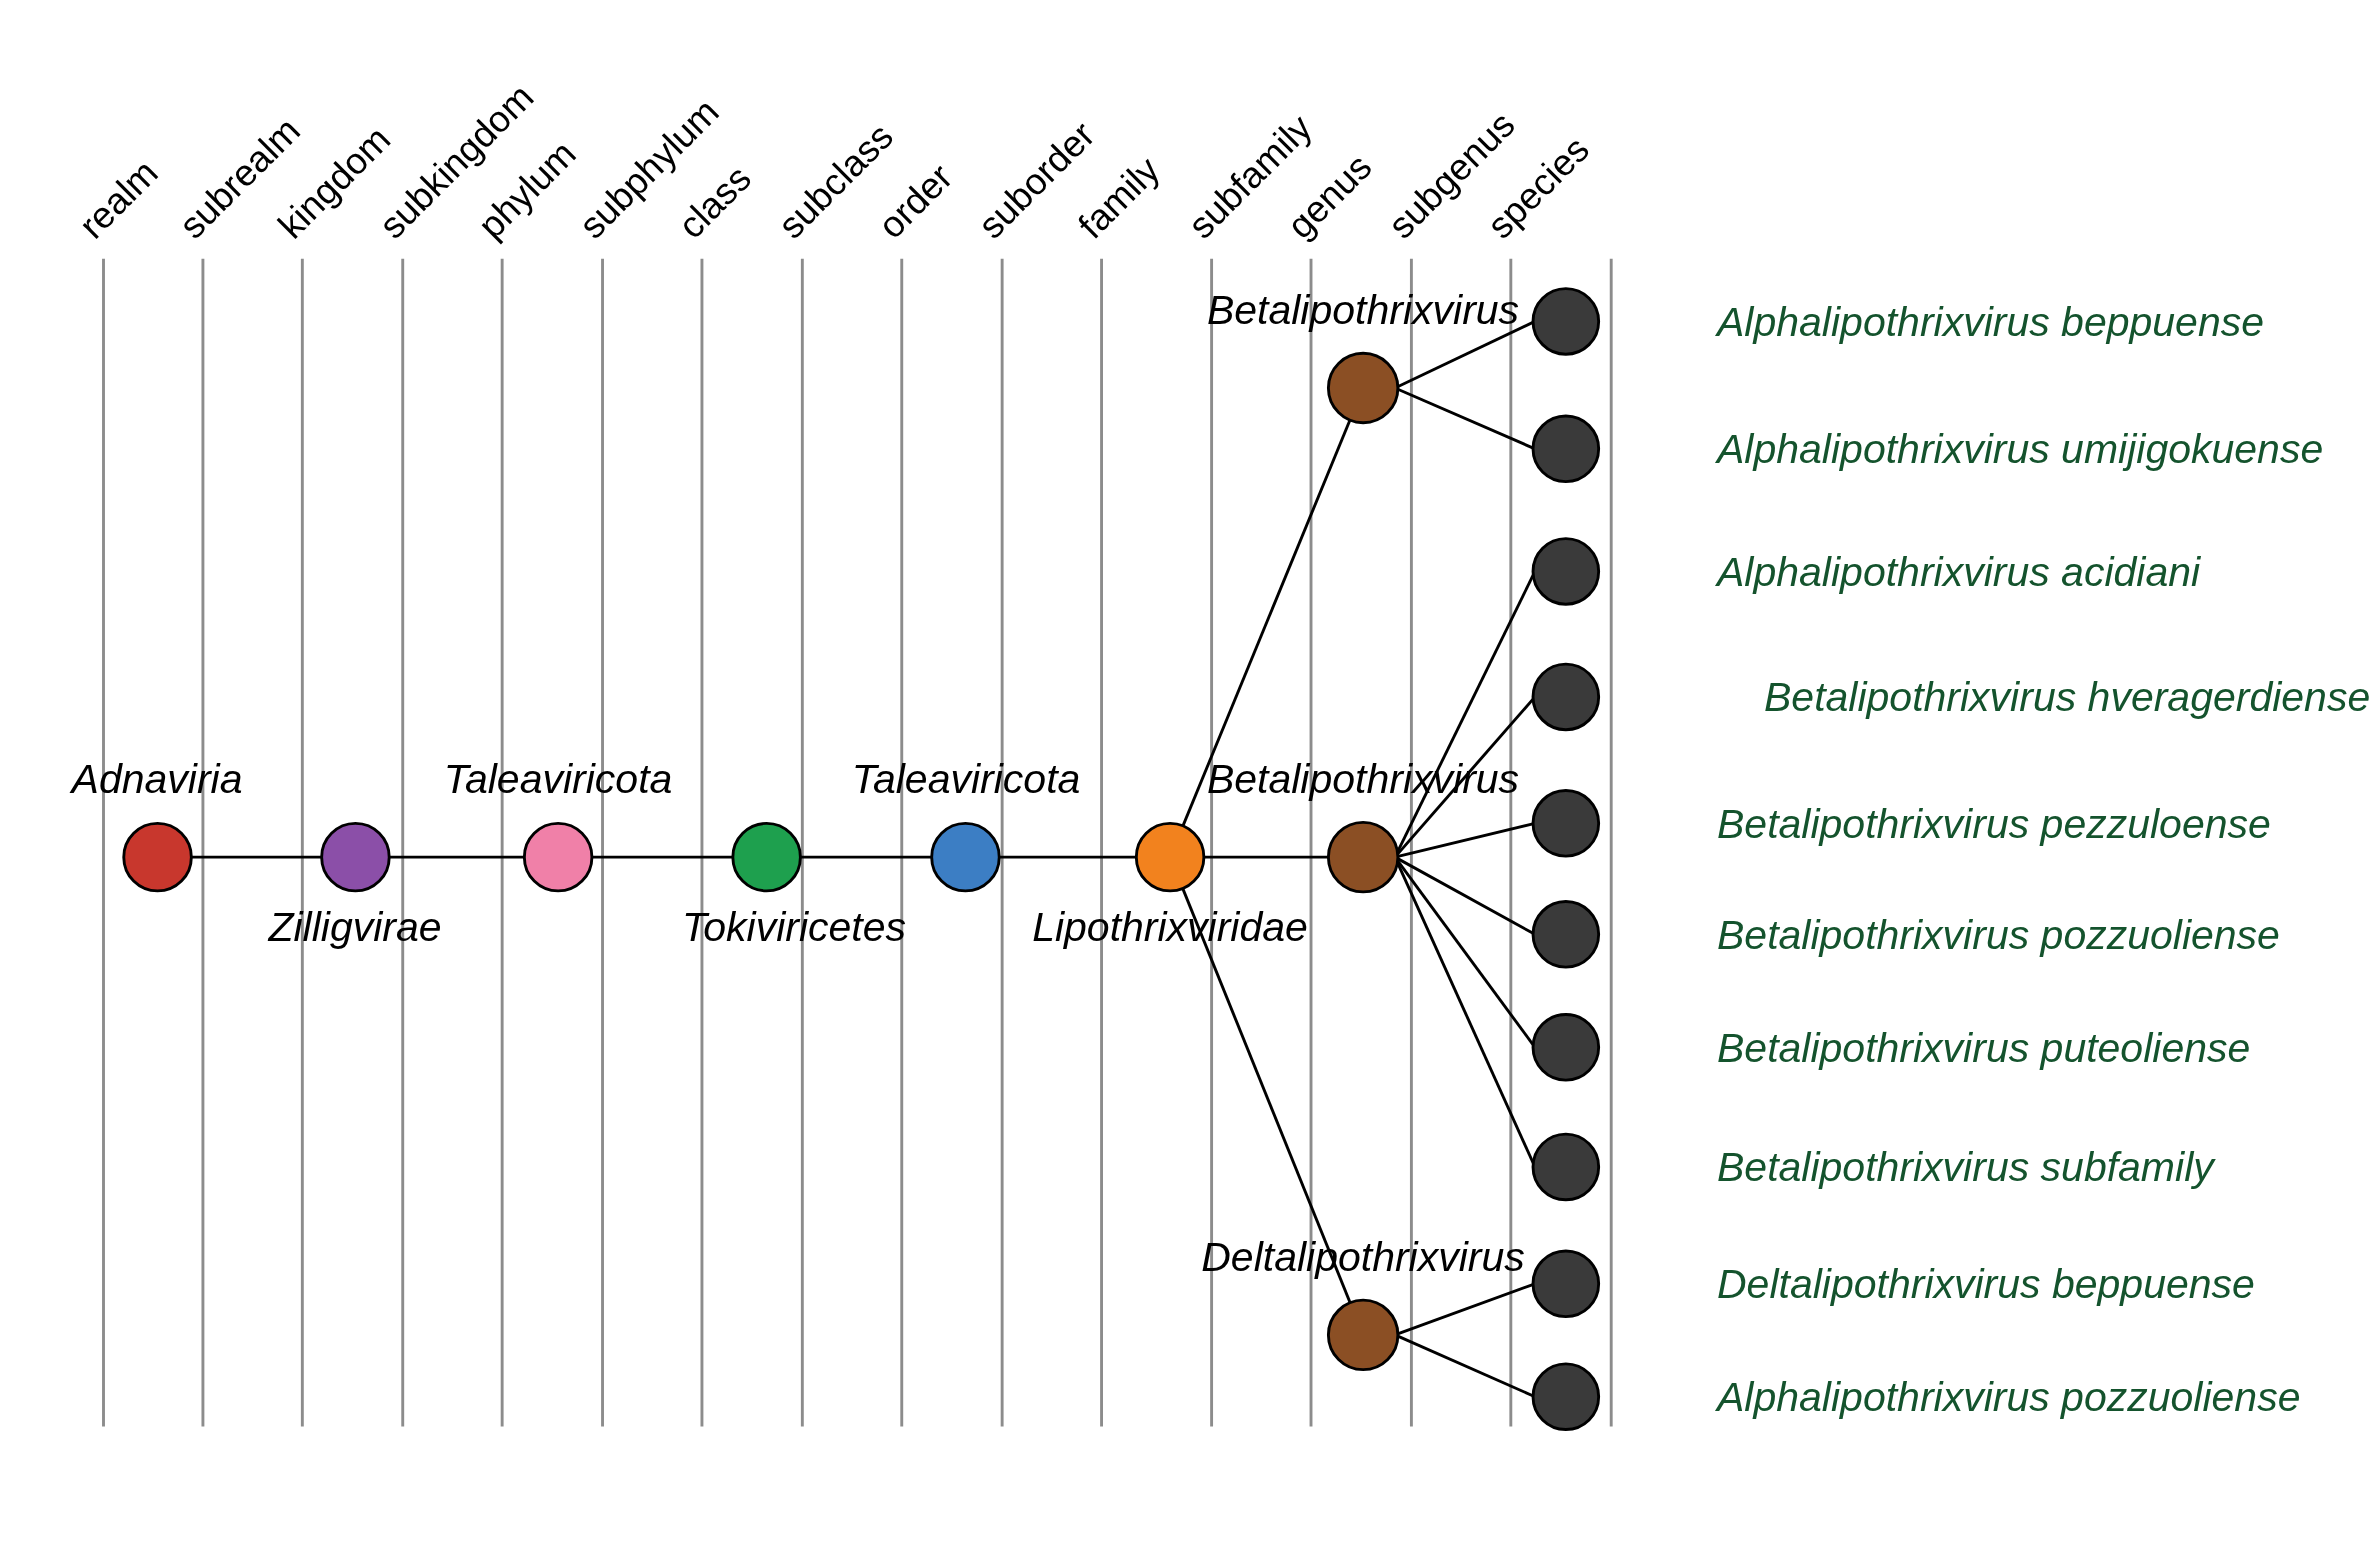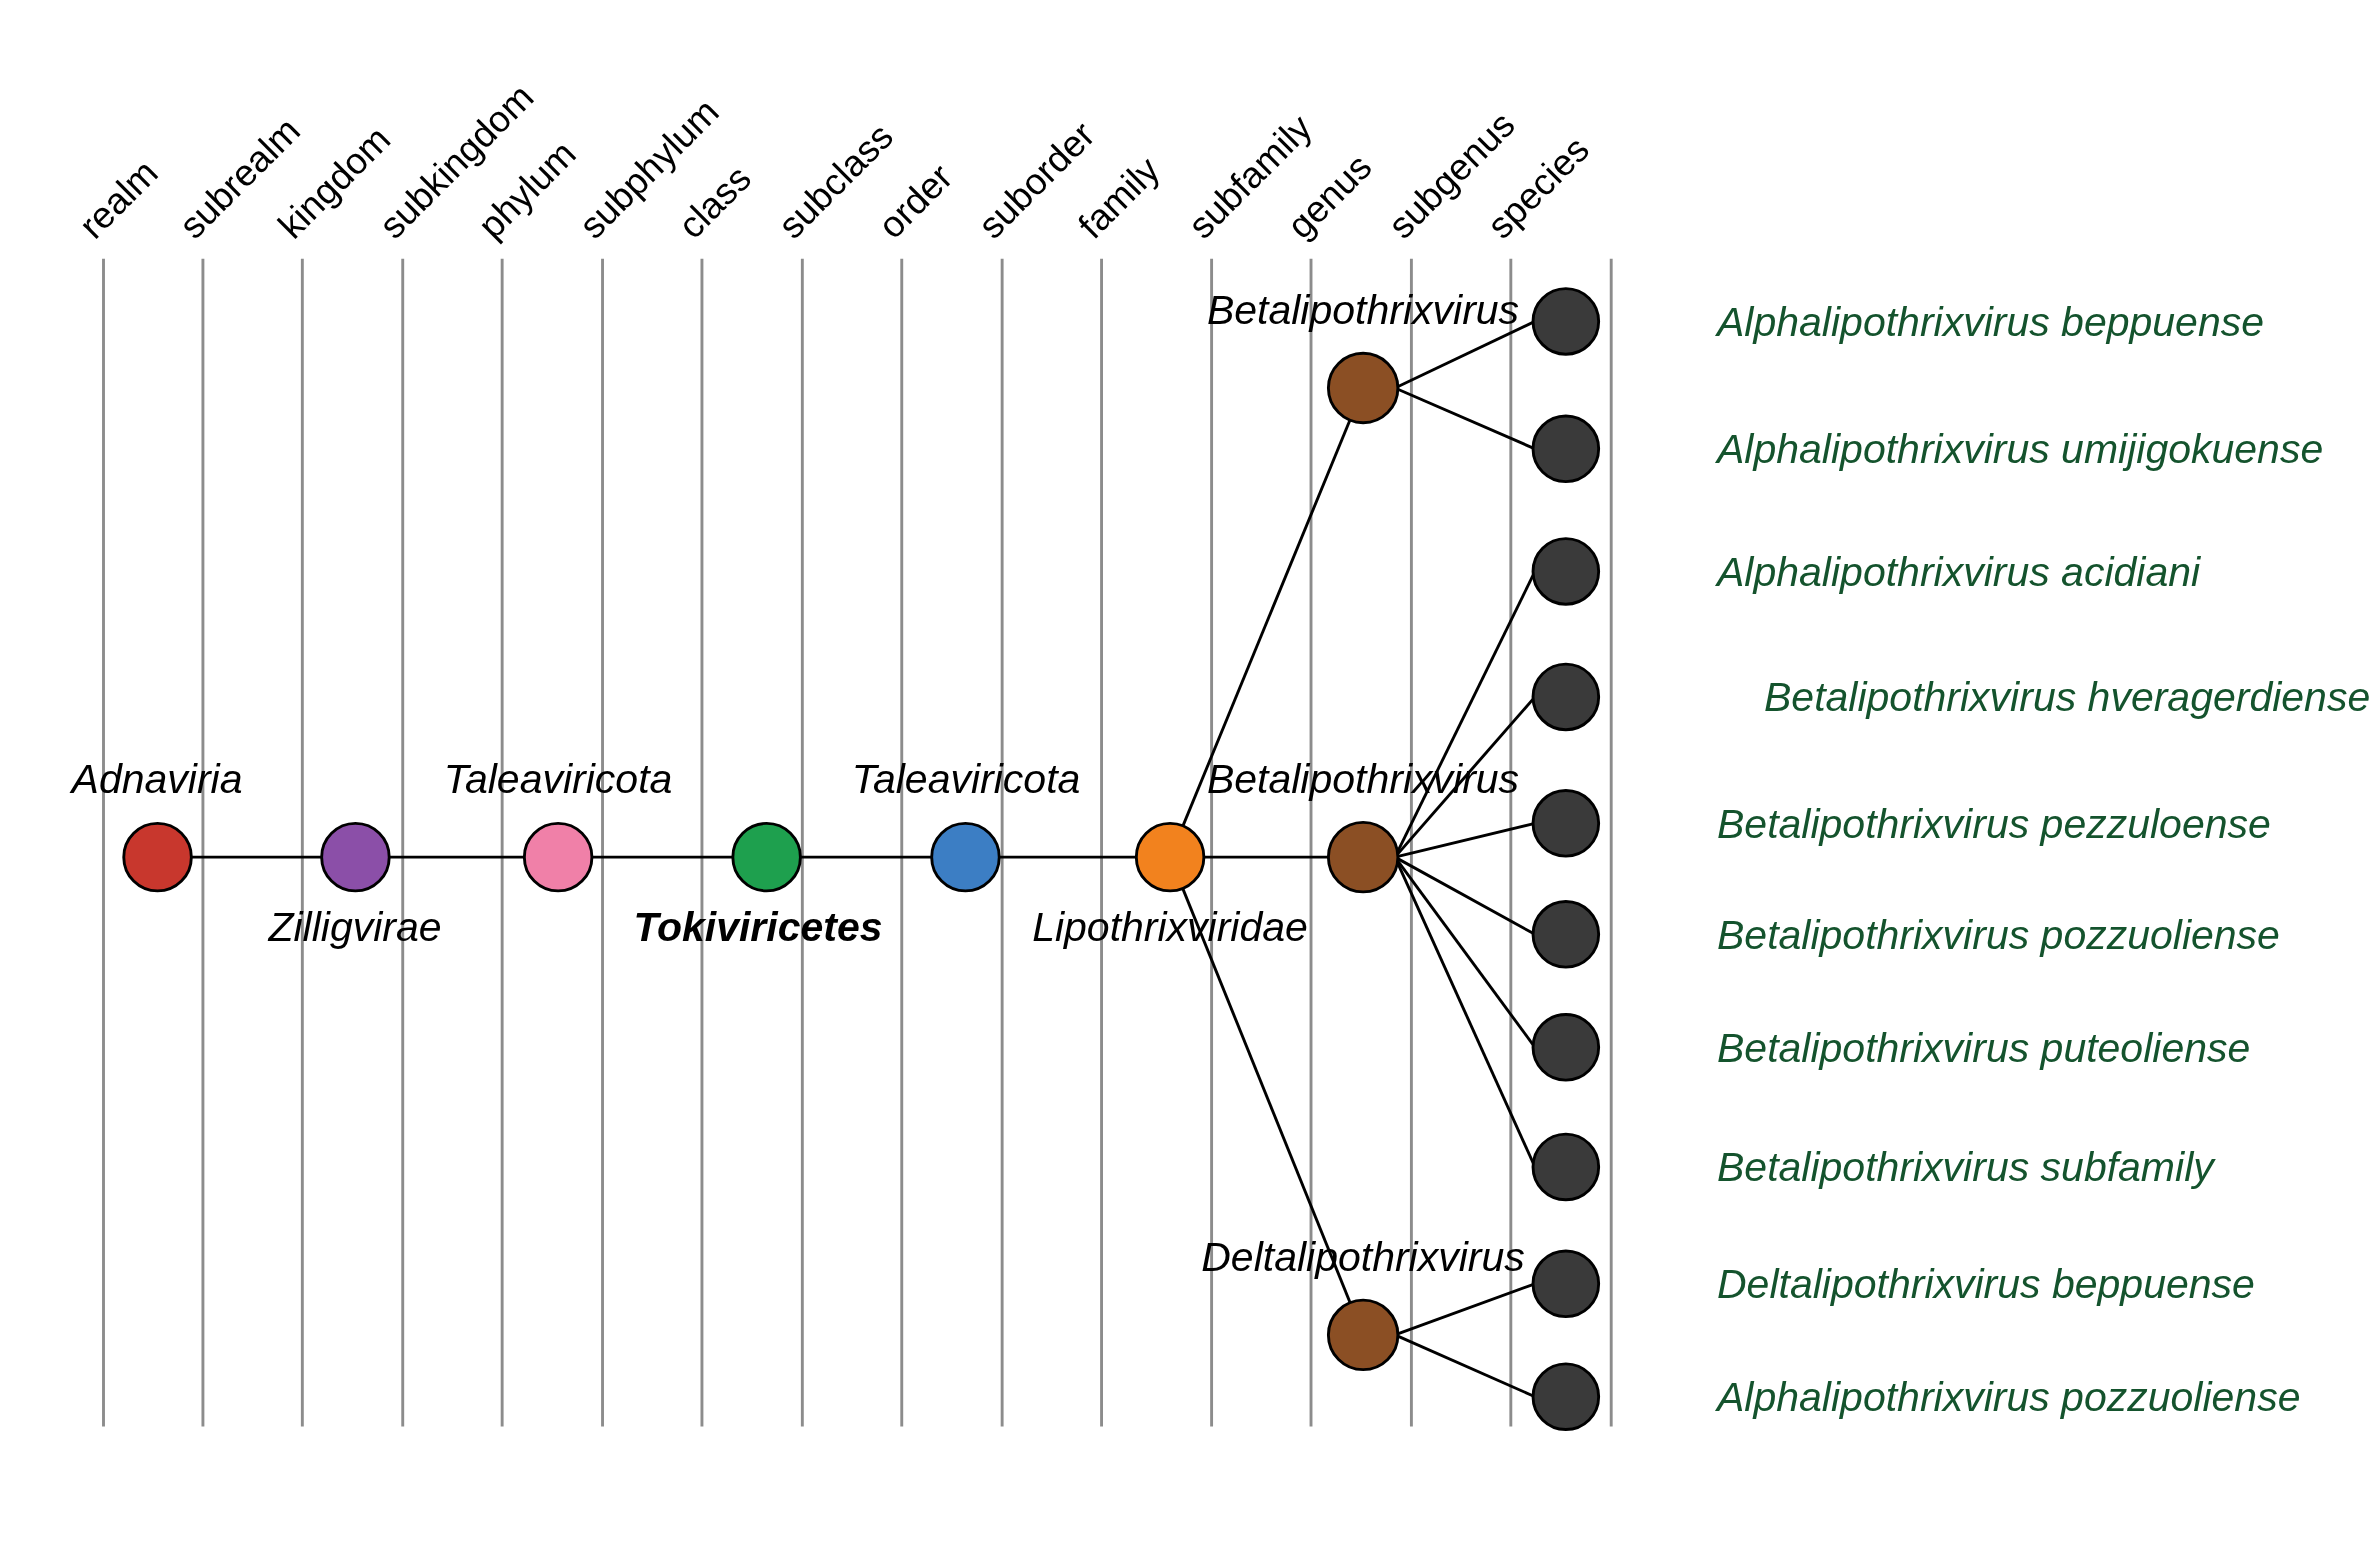--- a/index.html
+++ b/index.html
@@ -115,21 +115,21 @@
       <div class="rank-label" style="left: 1100px; top: 205px;">family</div>
       <div class="rank-label" style="left: 1210px; top: 205px;">subfamily</div>
       <div class="rank-label" style="left: 1309px; top: 205px;">genus</div>
       <div class="rank-label" style="left: 1410px; top: 205px;">subgenus</div>
       <div class="rank-label" style="left: 1509px; top: 205px;">species</div>
     </div>
   <div id="taxon-labels">
       <div class="taxon-label center" style="left: 157px; top: 756px;">Adnaviria</div>
       <div class="taxon-label center" style="left: 355px; top: 904px;">Zilligvirae</div>
       <div class="taxon-label center" style="left: 558px; top: 756px;">Taleaviricota</div>
-      <div class="taxon-label center" style="left: 758px; top: 904px; font-weight: bold;">Tokiviricetes</div>
+      <div class="taxon-label center" style="left: 794px; top: 904px;">Tokiviricetes</div>
       <div class="taxon-label center" style="left: 966px; top: 756px;">Taleaviricota</div>
       <div class="taxon-label center" style="left: 1170px; top: 904px;">Lipothrixviridae</div>
       <div class="taxon-label center" style="left: 1363px; top: 756px;">Betalipothrixvirus</div>
       <div class="taxon-label center" style="left: 1363px; top: 287px;">Betalipothrixvirus</div>
       <div class="taxon-label center" style="left: 1363px; top: 1234px;">Deltalipothrixvirus</div>
     </div>
   <div id="species-labels">
       <div class="species-label" style="left: 1717px; top: 322px;">Alphalipothrixvirus beppuense</div>
       <div class="species-label" style="left: 1717px; top: 449px;">Alphalipothrixvirus umijigokuense</div>
       <div class="species-label" style="left: 1717px; top: 572px;">Alphalipothrixvirus acidiani</div>

